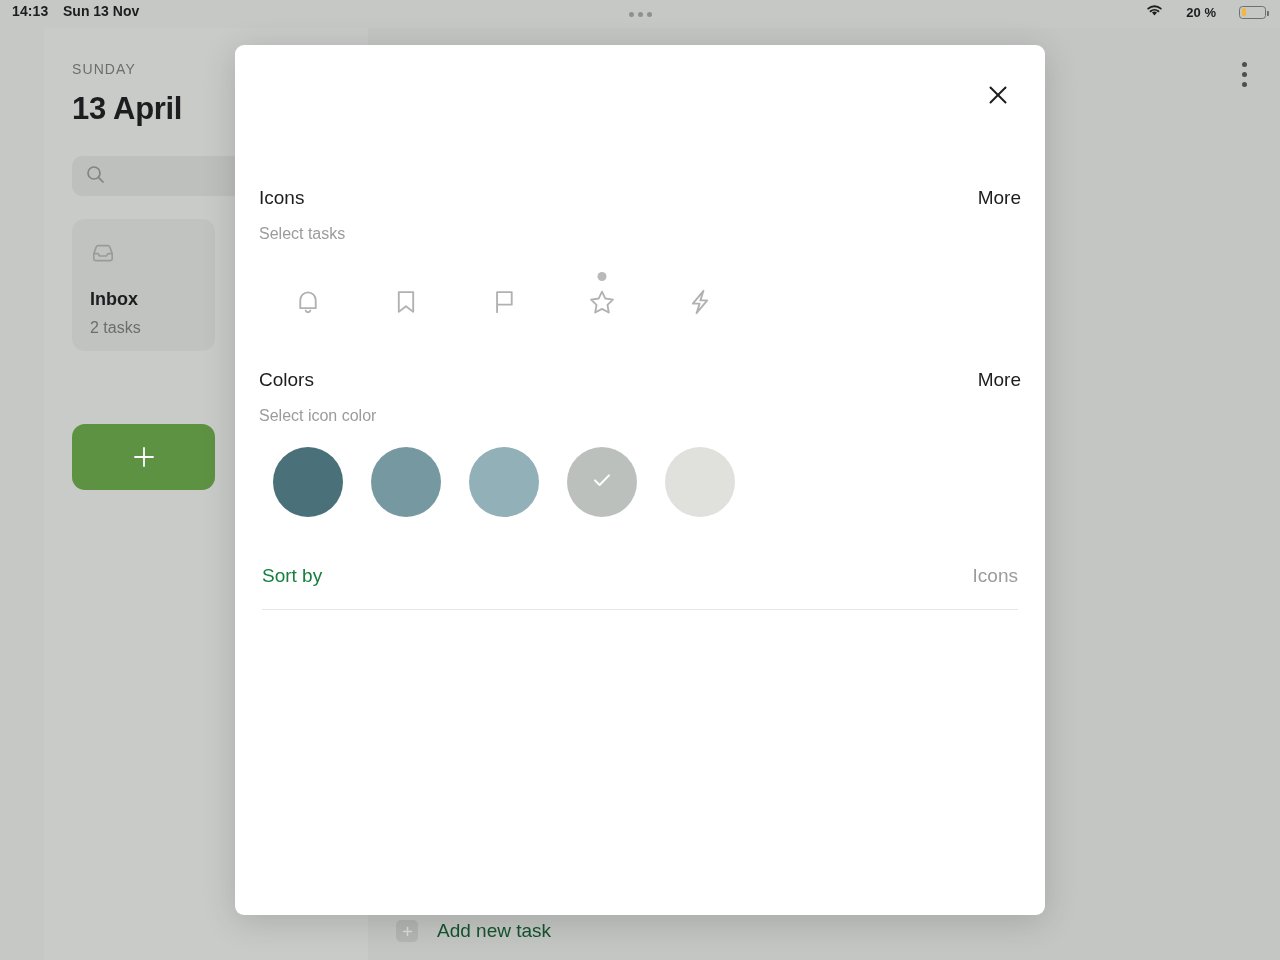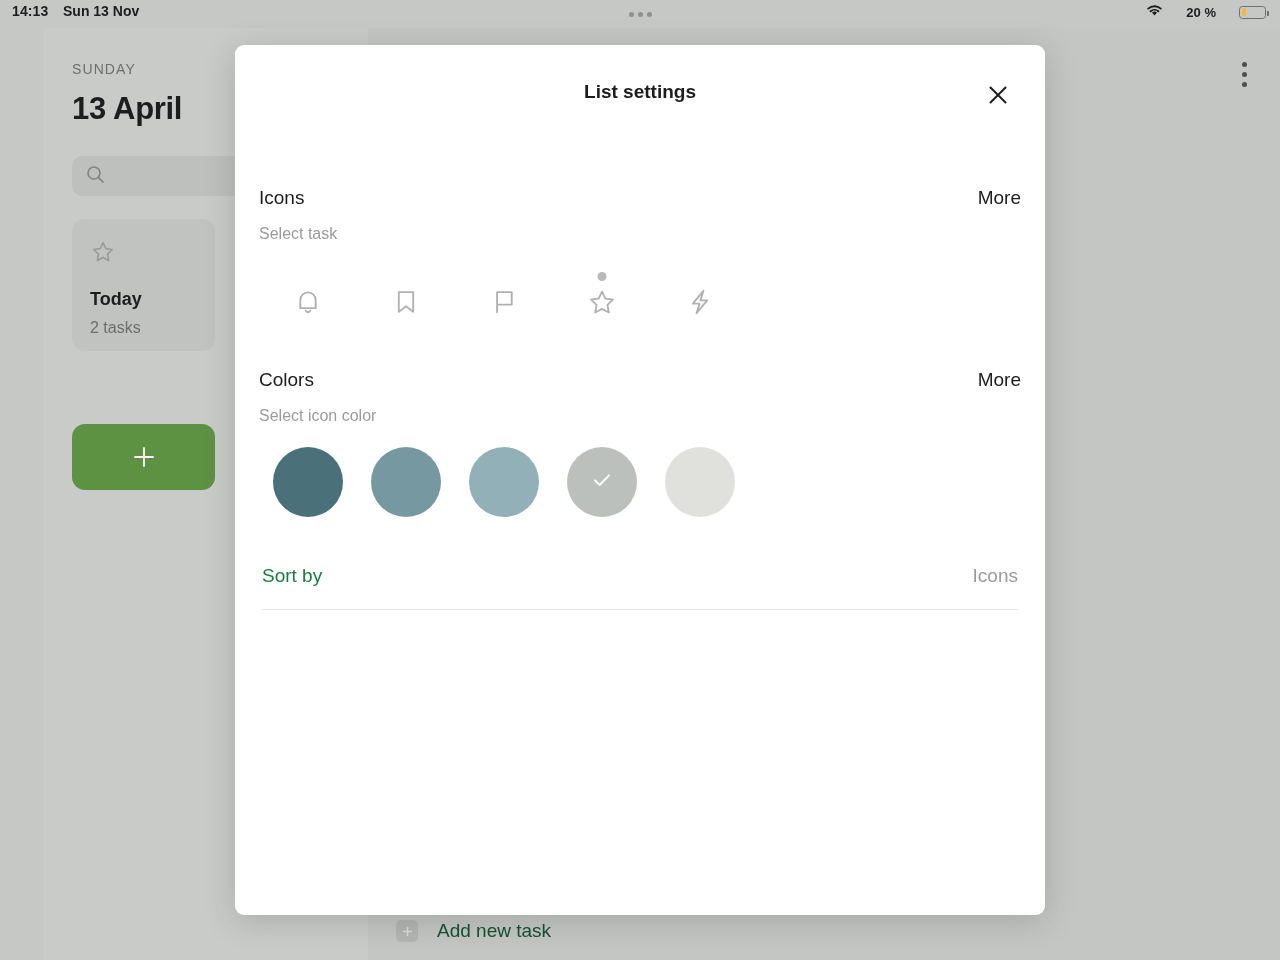--- a/index.html
+++ b/index.html
@@ -220,29 +220,20 @@
       <div class="search-field">
         <span>
           <svg width="19" height="19" viewBox="0 0 19 19">
             <circle cx="8" cy="8" r="6" stroke="#5f615f" stroke-width="1.7" fill="none"></circle>
             <line x1="12.4" y1="12.4" x2="17" y2="17" stroke="#5f615f" stroke-width="1.7" stroke-linecap="round"></line>
           </svg>
         </span>
       </div>
 
       <div class="cards">
-        <div class="card">
-          <span class="card-icon">
-            <svg width="26" height="26" viewBox="0 0 24 24">
-              <path d="M12 3.4l2.6 5.5 5.9.8-4.3 4.2 1 6-5.2-2.9-5.2 2.9 1-6L3.5 9.7l5.9-.8z" fill="none" stroke="#6a6c6a" stroke-width="1.5" stroke-linejoin="round"></path>
-            </svg>
-          </span>
-          <div class="card-title">Today</div>
-          <div class="card-sub">2 tasks</div>
-        </div>
 
         <div class="card">
           <span class="card-icon">
             <svg width="26" height="26" viewBox="0 0 24 24">
               <path d="M3.5 13.5V18a2 2 0 0 0 2 2h13a2 2 0 0 0 2-2v-4.5M3.5 13.5l2.2-6a2 2 0 0 1 1.9-1.4h8.8a2 2 0 0 1 1.9 1.4l2.2 6M3.5 13.5h4l1.3 2.2h6.4l1.3-2.2h4" fill="none" stroke="#6a6c6a" stroke-width="1.5" stroke-linejoin="round" stroke-linecap="round"></path>
             </svg>
           </span>
           <div class="card-title">Inbox</div>
           <div class="card-sub">2 tasks</div>
         </div>
@@ -273,37 +264,36 @@
           <line x1="2.5" y1="6.5" x2="10.5" y2="6.5" stroke="#dcdedc" stroke-width="1.5" stroke-linecap="round"></line>
         </svg>
       </span>
       <span class="add-task-text">Add new task</span>
     </div>
   </div>
 
   <div class="modal">
 
     <div class="modal-header">
-      <div class="modal-title">List settings</div>
       <button class="close-btn">
         <span>
           <svg width="24" height="24" viewBox="0 0 24 24">
             <line x1="4.5" y1="4.5" x2="19.5" y2="19.5" stroke="#1d1d1f" stroke-width="2" stroke-linecap="round"></line>
             <line x1="19.5" y1="4.5" x2="4.5" y2="19.5" stroke="#1d1d1f" stroke-width="2" stroke-linecap="round"></line>
           </svg>
         </span>
       </button>
     </div>
 
     <div class="section icons-section">
       <div class="section-head">
         <span class="section-title">Icons</span>
         <span class="section-more">More</span>
       </div>
-      <div class="section-sub">Select task</div>
+      <div class="section-sub">Select tasks</div>
 
       <div class="icon-row">
 
         <div class="icon-cell">
           <span>
             <svg width="32" height="32" viewBox="0 0 24 24">
               <path d="M6.2 16.6V10.6a5.8 5.8 0 0 1 11.6 0v6h-11.6z" fill="none" stroke="#b0b2b0" stroke-width="1.4" stroke-linejoin="round"></path>
               <path d="M10.2 18.4a1.9 1.9 0 0 0 3.6 0" fill="none" stroke="#b0b2b0" stroke-width="1.4" stroke-linecap="round"></path>
             </svg>
           </span>

